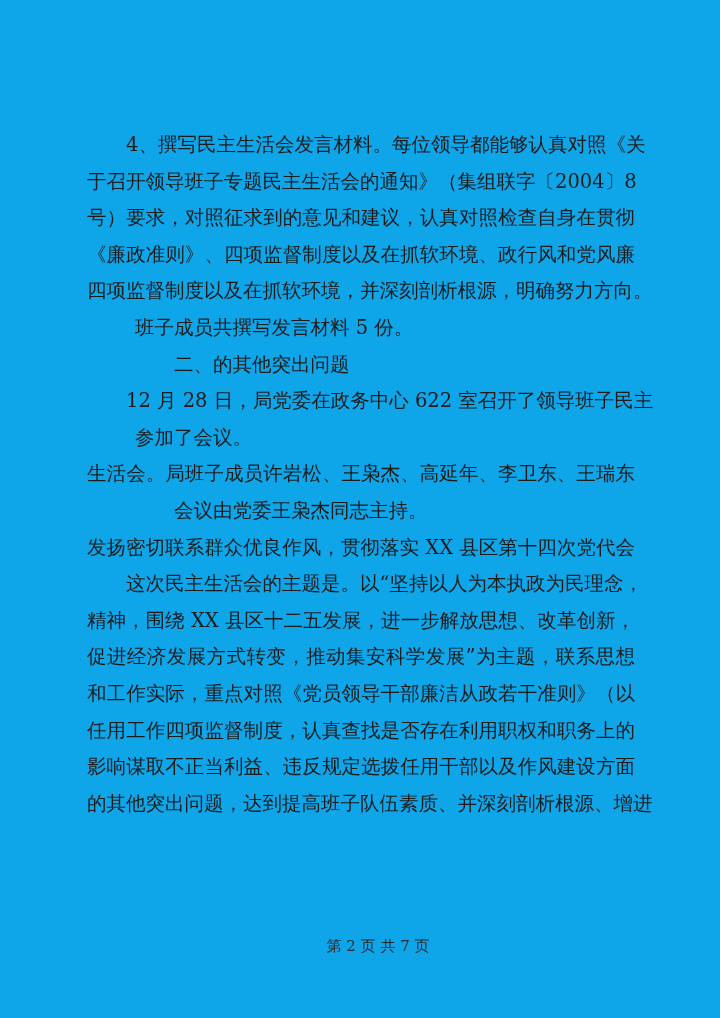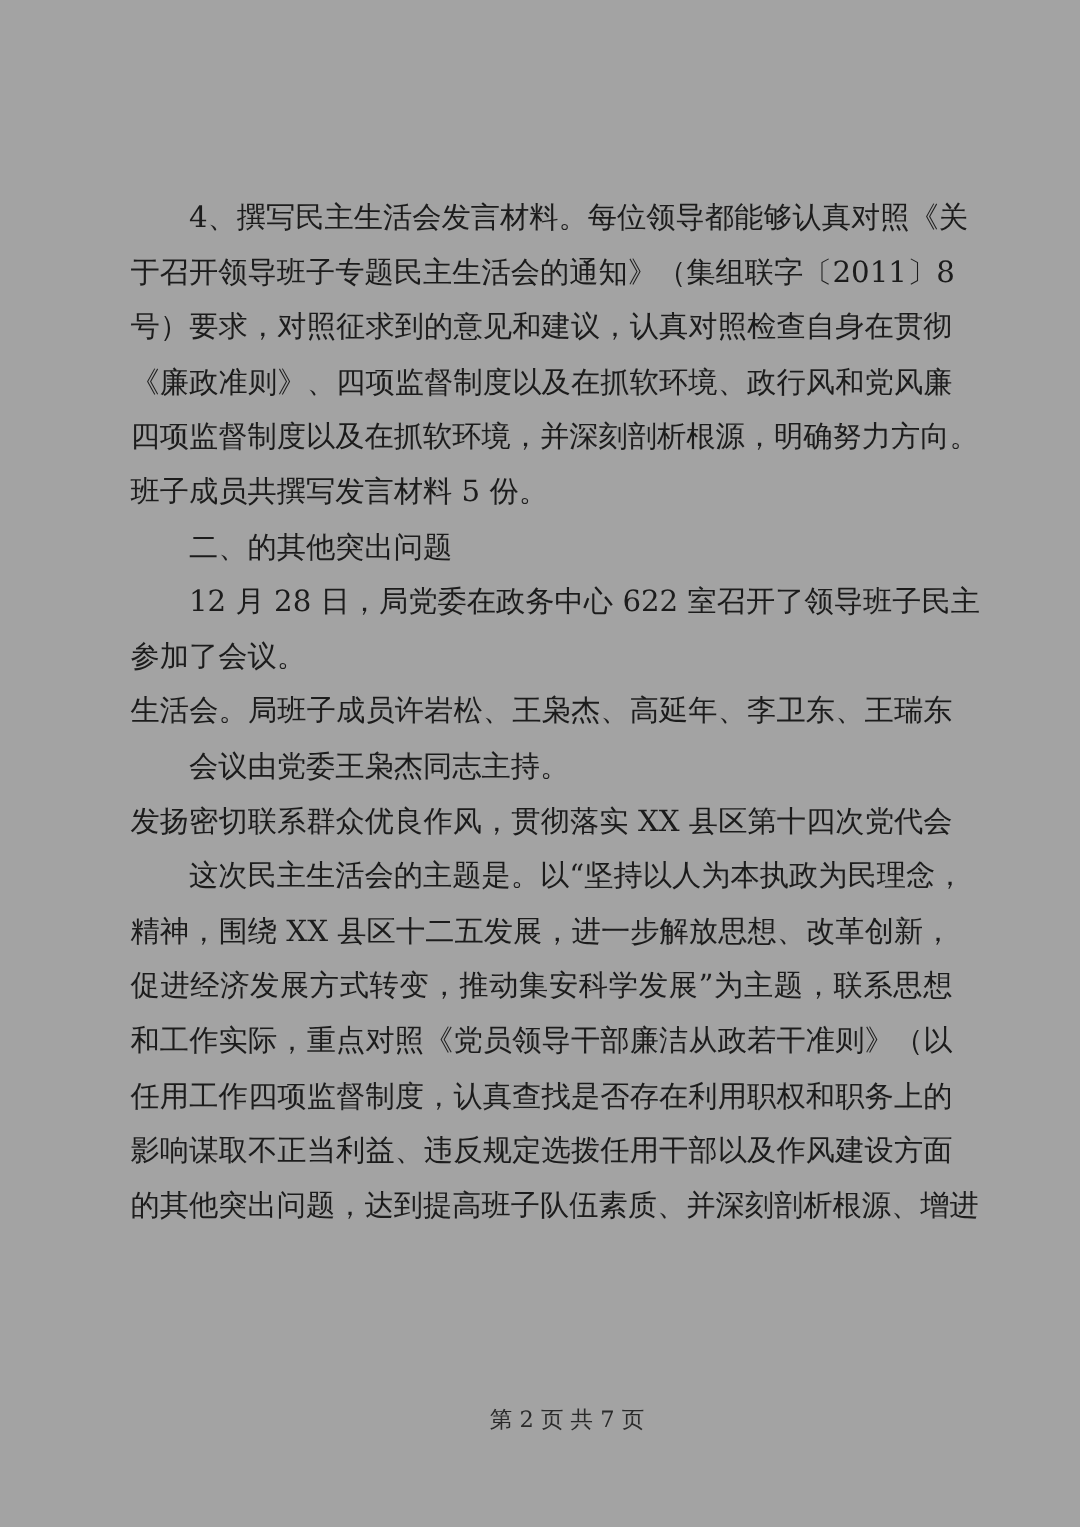--- a/index.html
+++ b/index.html
@@ -4,21 +4,21 @@
 <style>
   html, body {
     margin: 0;
     padding: 0;
     background: #ffffff;
   }
   .page {
     position: relative;
     width: 720px;
     height: 1018px;
-    background: #a3a3a3;
+    background: #0ea5e9;
     overflow: hidden;
     font-family: "DejaVu Serif", "Liberation Serif", serif;
     color: #1c1c1c;
   }
   .content {
     position: absolute;
     left: 87px;
     top: 127px;
     width: 548px;
   }
@@ -30,40 +30,41 @@
     text-align-last: justify;
     text-justify: inter-character;
     white-space: nowrap;
     overflow: visible;
   }
   .line.first {
     text-indent: 2em;
   }
   .line.last {
     text-align-last: left;
+    margin-left: 48px;
   }
   .footer {
     position: absolute;
     left: 0;
     top: 935px;
     width: 100%;
     text-align: center;
     font-size: 15px;
     line-height: 22px;
     color: #2a2a2a;
     transform: translateX(18px);
   }
 </style>
 </head>
 <body>
 
 <div class="page">
   <div class="content">
       <div class="line first">4、撰写民主生活会发言材料。每位领导都能够认真对照《关</div>
-      <div class="line">于召开领导班子专题民主生活会的通知》（集组联字〔2011〕8</div>
+      <div class="line">于召开领导班子专题民主生活会的通知》（集组联字〔2004〕8</div>
       <div class="line">号）要求，对照征求到的意见和建议，认真对照检查自身在贯彻</div>
       <div class="line">《廉政准则》、四项监督制度以及在抓软环境、政行风和党风廉</div>
       <div class="line">四项监督制度以及在抓软环境，并深刻剖析根源，明确努力方向。</div>
       <div class="line last">班子成员共撰写发言材料 5 份。</div>
       <div class="line first last">二、的其他突出问题</div>
       <div class="line first">12 月 28 日，局党委在政务中心 622 室召开了领导班子民主</div>
       <div class="line last">参加了会议。</div>
       <div class="line">生活会。局班子成员许岩松、王枭杰、高延年、李卫东、王瑞东</div>
       <div class="line first last">会议由党委王枭杰同志主持。</div>
       <div class="line">发扬密切联系群众优良作风，贯彻落实 XX 县区第十四次党代会</div>

